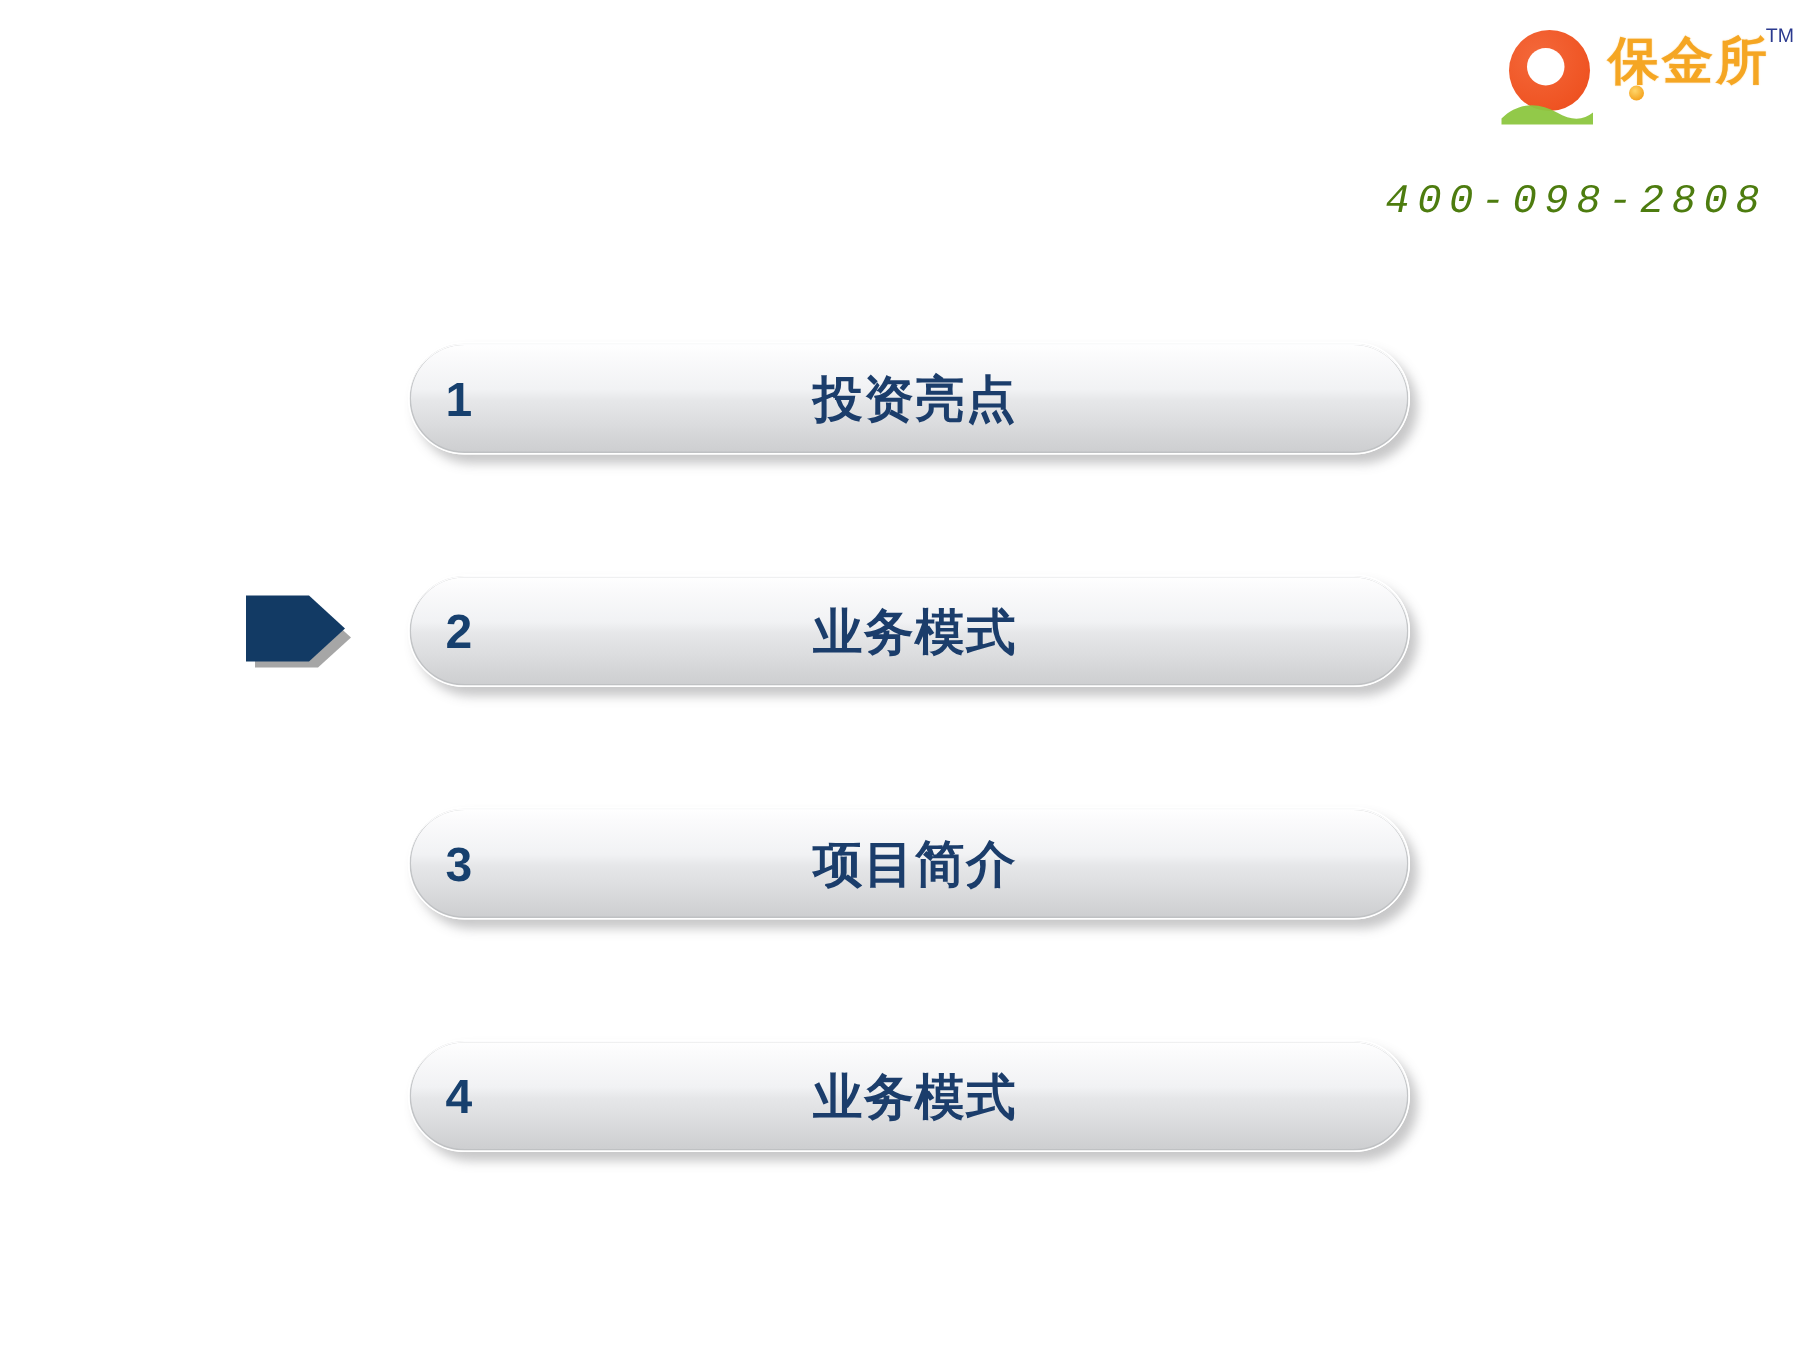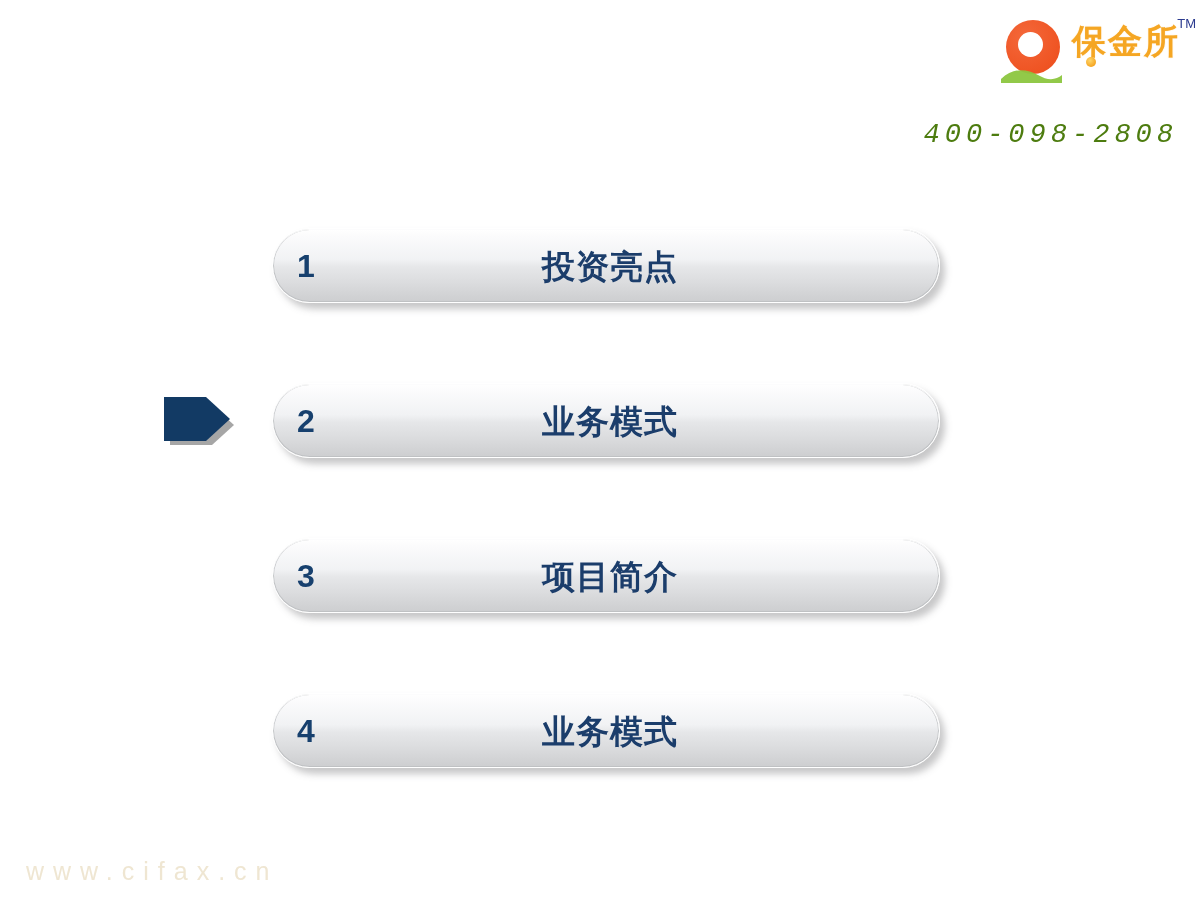--- a/index.html
+++ b/index.html
@@ -272,15 +272,14 @@
     <div class="agenda-row">
 
       <div class="pill">
         <span class="pill-num">4</span>
         <span class="pill-label">业务模式</span>
       </div>
     </div>
 
   </div>
 
-  <div class="footer-url">www.cifax.cn</div>
 
 </div>
 
 </body></html>

